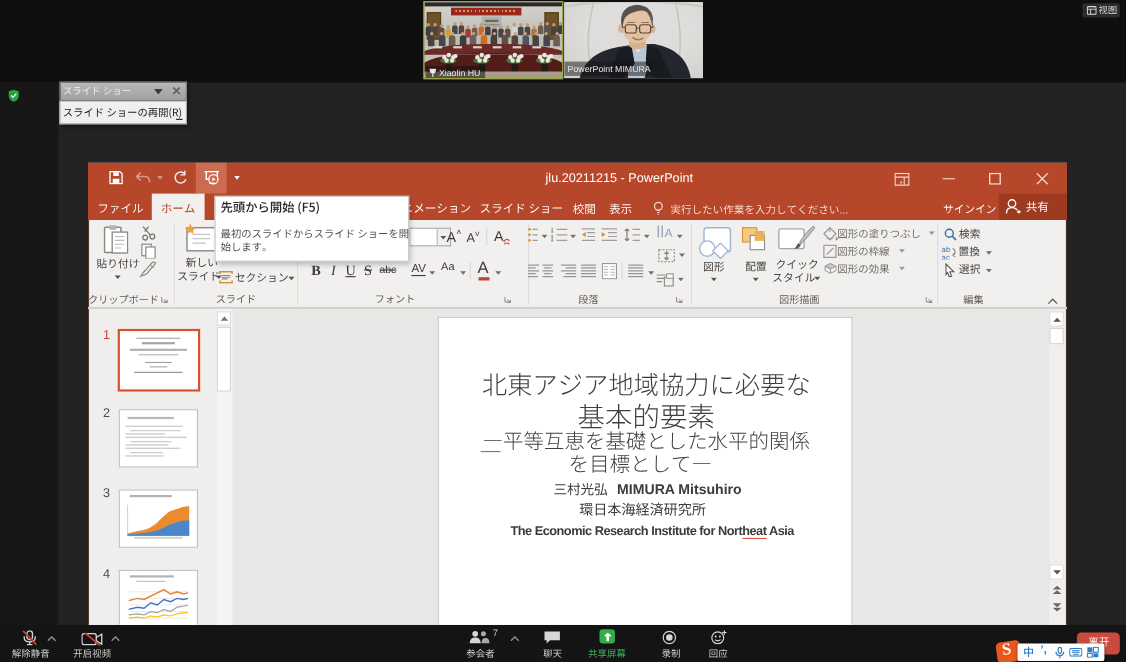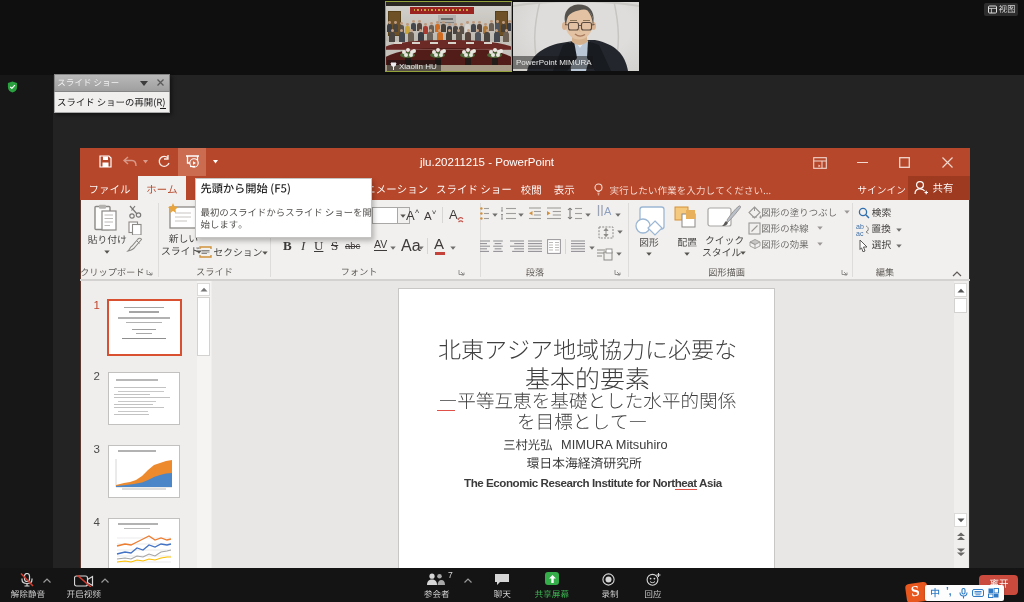--- a/index.html
+++ b/index.html
@@ -212,21 +212,21 @@
 <div style="position:absolute;left:178px;top:148px;width:28px;height:28px;background:#cb6b50"></div>
 <svg style="position:absolute;left:185px;top:155px" width="15" height="14" viewBox="0 0 15 14">
     <path d="M1 1 H14 M2.5 1 V8 H12.5 V1" stroke="#fff" stroke-width="1.3" fill="none"></path>
     <circle cx="9" cy="8" r="4.2" fill="#cb6b50" stroke="#fff" stroke-width="1.1"></circle>
     <path d="M8 6.3 L11 8 L8 9.7 Z" fill="#fff"></path>
     <path d="M5 11.5 H10" stroke="#fff" stroke-width="1.2"></path>
   </svg>
 <svg style="position:absolute;left:213px;top:160px" width="5" height="4" viewBox="0 0 5 4">
     <path d="M0 0 H5 L2.5 3.5 Z" fill="#fff"></path>
   </svg>
-<div style="position:absolute;left:420px;top:155px;width:210px;height:14px;color:#fff;font-size:11.5px;line-height:14px;text-align:left">jlu.20211215 - PowerPoint</div>
+<div style="position:absolute;left:420px;top:155px;width:210px;height:14px;color:#fff;font-size:11.5px;line-height:14px;text-align:right">jlu.20211215 - PowerPoint</div>
 <svg style="position:absolute;left:813px;top:156.5px" width="14" height="12" viewBox="0 0 14 12">
     <rect x="0.7" y="0.7" width="12.6" height="10.6" fill="none" stroke="#f3d8cf" stroke-width="1.1"></rect>
     <path d="M0.7 4 H13.3 M9 4 V11" stroke="#f3d8cf" stroke-width="1"></path>
     <path d="M5.5 7.5 L7.5 9 L5.5 10.2" fill="#f3d8cf"></path>
   </svg>
 <div style="position:absolute;left:857px;top:161.5px;width:11px;height:1.4px;background:#f3d8cf"></div>
 <svg style="position:absolute;left:899px;top:157px" width="11" height="11" viewBox="0 0 11 11">
     <rect x="0.7" y="0.7" width="9.6" height="9.6" fill="none" stroke="#f3d8cf" stroke-width="1.3"></rect>
   </svg>
 <svg style="position:absolute;left:942px;top:156.5px" width="11" height="11" viewBox="0 0 11 11">
@@ -374,21 +374,21 @@
   </svg>
 <div class="lat" style="position:absolute;font-size:13px;color:#3d3a39;line-height:15px;left:283px;top:238px;font-weight:bold;font-family:'Liberation Serif'">B</div>
 <div class="lat" style="position:absolute;font-size:13px;color:#3d3a39;line-height:15px;left:301px;top:238px;font-style:italic;font-family:'Liberation Serif'">I</div>
 <div class="lat" style="position:absolute;font-size:13px;color:#3d3a39;line-height:15px;left:314px;top:238px;text-decoration:underline;font-family:'Liberation Serif'">U</div>
 <div class="lat" style="position:absolute;font-size:13px;color:#3d3a39;line-height:15px;left:331px;top:238px;text-decoration:line-through;font-family:'Liberation Serif'">S</div>
 <div class="lat" style="position:absolute;left:345px;top:241px;font-size:9.5px;color:#3d3a39;text-decoration:line-through">abc</div>
 <div class="lat" style="position:absolute;left:374px;top:239px;font-size:10.5px;color:#3d3a39;border-bottom:1px solid #3d3a39">AV</div>
 <svg style="position:absolute;left:390px;top:246px" width="6" height="4" viewBox="0 0 6 4">
     <path d="M0.3 0.5 H5.7 L3 3.7 Z" fill="#716f6d"></path>
   </svg>
-<div class="lat" style="position:absolute;left:401px;top:238px;font-size:16px;color:#3d3a39">Aa</div>
+<div class="lat" style="position:absolute;left:401px;top:238px;font-size:10px;color:#3d3a39">Aa</div>
 <svg style="position:absolute;left:418px;top:246px" width="6" height="4" viewBox="0 0 6 4">
     <path d="M0.3 0.5 H5.7 L3 3.7 Z" fill="#716f6d"></path>
   </svg>
 <div style="position:absolute;left:427px;top:238px;width:1px;height:16px;background:#d8d6d4"></div>
 <div class="lat" style="position:absolute;left:434px;top:236px;font-size:15px;color:#3d3a39">A</div>
 <div style="position:absolute;left:435px;top:252px;width:10px;height:2.5px;background:#c5423a"></div>
 <svg style="position:absolute;left:450px;top:246px" width="6" height="4" viewBox="0 0 6 4">
     <path d="M0.3 0.5 H5.7 L3 3.7 Z" fill="#716f6d"></path>
   </svg>
 <svg style="position:absolute;left:480px;top:206px" width="9" height="15" viewBox="0 0 9 15">
@@ -661,21 +661,21 @@
 <svg style="position:absolute;left:439.6px;top:392px;overflow:visible" width="296" height="18">
     <path d="M929 399L71 399L71 361L929 361ZM1183 645C1225 566 1268 464 1285 401L1330 419C1314 479 1270 581 1226 658ZM1770 664C1742 587 1690 476 1648 410L1689 395C1732 460 1782 564 1821 648ZM1056 339L1056 291L1473 291L1473 -74L1522 -74L1522 291L1945 291L1945 339L1522 339L1522 716L1889 716L1889 764L1108 764L1108 716L1473 716L1473 339ZM2229 140C2299 97 2374 31 2409 -17L2447 15C2411 63 2334 127 2265 168ZM2576 837C2546 751 2492 671 2429 617C2441 610 2461 596 2470 588L2474 592L2474 531L2148 531L2148 488L2474 488L2474 379L2050 379L2050 334L2683 334L2683 229L2079 229L2079 184L2683 184L2683 -7C2683 -21 2678 -26 2660 -27C2640 -28 2581 -28 2503 -26C2511 -41 2520 -59 2523 -73C2610 -73 2665 -73 2693 -65C2723 -57 2731 -42 2731 -6L2731 184L2930 184L2930 229L2731 229L2731 334L2954 334L2954 379L2524 379L2524 488L2858 488L2858 531L2524 531L2524 612L2494 612C2518 638 2541 667 2561 700L2646 700C2678 659 2709 608 2722 573L2765 592C2752 622 2727 664 2699 700L2941 700L2941 743L2586 743C2600 770 2612 798 2622 827ZM2190 837C2157 747 2104 658 2042 598C2054 592 2074 577 2083 571C2116 606 2149 650 2178 700L2237 700C2256 660 2273 612 2278 580L2324 595C2318 622 2303 663 2287 700L2487 700L2487 743L2201 743C2214 770 2226 797 2237 825ZM3056 18L3056 -28L3946 -28L3946 18L3691 18C3712 155 3739 386 3757 551L3338 551L3370 718L3915 718L3915 764L3090 764L3090 718L3320 718C3290 544 3238 300 3201 162L3251 156L3264 210L3668 210C3658 139 3649 71 3640 18ZM3329 506L3703 506C3695 429 3685 340 3674 255L3275 255C3292 330 3311 418 3329 506ZM4310 193L4310 12C4310 -49 4333 -63 4423 -63C4441 -63 4614 -63 4634 -63C4709 -63 4726 -37 4733 76C4720 79 4700 85 4689 94C4685 -4 4677 -17 4630 -17C4595 -17 4450 -17 4423 -17C4367 -17 4357 -12 4357 12L4357 193ZM4373 236C4442 202 4519 147 4557 105L4590 138C4552 181 4474 234 4405 266ZM4727 170C4803 113 4882 29 4913 -32L4954 -6C4922 56 4842 137 4765 193ZM4190 191C4168 115 4122 35 4048 -9L4083 -40C4162 9 4206 96 4232 176ZM4209 423L4473 423L4473 321L4209 321ZM4521 423L4793 423L4793 321L4521 321ZM4209 565L4473 565L4473 464L4209 464ZM4521 565L4793 565L4793 464L4521 464ZM4080 742L4080 698L4473 698L4473 607L4163 607L4163 279L4841 279L4841 607L4521 607L4521 698L4915 698L4915 742L4521 742L4521 834L4473 834L4473 742ZM5870 451L5847 500C5825 488 5807 480 5782 469C5723 441 5649 412 5571 374C5562 437 5508 474 5440 474C5391 474 5330 456 5285 426C5329 481 5368 549 5395 613C5505 616 5628 625 5731 641L5731 691C5632 673 5519 664 5413 659C5430 709 5438 750 5445 784L5392 788C5390 751 5380 704 5363 658L5288 657C5244 657 5178 660 5123 667L5123 616C5178 613 5240 611 5285 611L5345 612C5313 540 5251 427 5108 287L5154 254C5187 293 5216 329 5244 355C5294 400 5358 431 5426 431C5482 431 5522 403 5526 351L5524 350C5406 289 5292 218 5292 107C5292 -10 5406 -37 5541 -37C5623 -37 5728 -29 5809 -19L5810 32C5722 18 5618 11 5544 11C5437 11 5342 21 5342 112C5342 189 5424 249 5526 303C5526 247 5525 169 5523 126L5575 126L5572 326C5656 367 5737 399 5800 424C5823 434 5848 444 5870 451ZM6699 834L6699 725L6305 725L6305 834L6257 834L6257 725L6096 725L6096 682L6257 682L6257 348L6054 348L6054 304L6284 304C6225 224 6130 149 6043 113C6054 103 6069 87 6076 75C6170 121 6275 209 6335 304L6672 304C6729 214 6830 129 6928 89C6935 101 6950 118 6961 127C6870 159 6777 228 6720 304L6947 304L6947 348L6747 348L6747 682L6906 682L6906 725L6747 725L6747 834ZM6305 682L6699 682L6699 601L6305 601ZM6474 266L6474 170L6253 170L6253 126L6474 126L6474 -4L6125 -4L6125 -48L6878 -48L6878 -4L6522 -4L6522 126L6748 126L6748 170L6522 170L6522 266ZM6305 561L6699 561L6699 477L6305 477ZM6305 435L6699 435L6699 348L6305 348ZM7048 766L7048 720L7173 720C7149 541 7108 373 7036 261C7046 252 7063 233 7070 223C7090 256 7109 293 7125 333L7125 -27L7168 -27L7168 62L7356 62L7356 471L7171 471C7192 548 7208 633 7221 720L7393 720L7393 766ZM7168 426L7313 426L7313 106L7168 106ZM7505 834L7505 713L7386 713L7386 671L7490 671C7461 602 7409 527 7363 487C7373 480 7385 465 7392 454C7432 493 7474 554 7505 615L7505 420L7547 420L7547 598C7573 572 7607 537 7620 520L7648 550C7632 567 7567 625 7547 641L7547 671L7647 671L7647 713L7547 713L7547 834ZM7476 278C7465 152 7432 25 7327 -41C7337 -49 7353 -64 7360 -73C7427 -30 7466 35 7491 110C7543 -23 7626 -55 7765 -55L7945 -55C7948 -43 7955 -22 7962 -11C7934 -11 7784 -11 7767 -11C7737 -11 7709 -9 7684 -5L7684 159L7897 159L7897 201L7684 201L7684 341L7882 341C7871 310 7858 280 7846 257L7884 241C7904 276 7925 327 7942 375L7912 386L7902 384L7386 384L7386 341L7638 341L7638 8C7578 32 7535 81 7508 177C7515 210 7520 244 7523 278ZM7779 834L7779 713L7670 713L7670 671L7756 671C7726 599 7675 524 7624 487C7633 479 7645 465 7651 454C7700 495 7748 563 7779 632L7779 420L7823 420L7823 624C7851 557 7892 492 7934 456C7942 466 7954 480 7965 487C7915 524 7868 599 7842 671L7951 671L7951 713L7823 713L7823 834ZM8294 767L8243 744C8291 634 8346 510 8391 431C8275 353 8215 272 8215 175C8215 37 8342 -18 8522 -18C8645 -18 8766 -7 8836 6L8836 63C8764 44 8632 31 8519 31C8350 31 8265 90 8265 180C8265 259 8321 330 8420 394C8521 462 8668 532 8739 570C8764 583 8785 594 8802 605L8774 650C8756 636 8738 625 8715 611C8656 579 8534 521 8433 458C8389 538 8335 653 8294 767ZM9322 771L9255 771C9260 748 9262 720 9262 689C9262 573 9251 325 9251 169C9251 10 9347 -42 9479 -42C9693 -42 9816 79 9886 173L9850 216C9779 115 9675 8 9482 8C9377 8 9302 50 9302 165C9302 329 9310 573 9314 689C9316 718 9317 743 9322 771ZM10540 474L10540 425C10601 431 10662 435 10720 435C10778 435 10835 431 10887 424L10889 474C10837 480 10776 482 10717 482C10654 482 10591 479 10540 474ZM10541 236L10493 241C10484 197 10479 166 10479 132C10479 34 10562 -8 10713 -8C10782 -8 10848 -2 10901 6L10903 59C10847 47 10779 40 10714 40C10551 40 10526 93 10526 142C10526 170 10531 201 10541 236ZM10223 603C10189 603 10151 604 10106 610L10108 560C10145 557 10180 556 10221 556C10254 556 10290 558 10330 561C10320 519 10310 475 10300 439C10263 297 10196 98 10135 -7L10192 -26C10243 77 10311 285 10347 429C10360 474 10371 521 10380 566C10452 573 10528 585 10597 600L10597 651C10532 634 10460 621 10390 613L10409 710C10413 728 10419 761 10425 780L10363 785C10364 766 10363 736 10359 714C10356 692 10349 653 10340 608C10297 605 10258 603 10223 603ZM11057 571L11057 523L11345 523C11293 308 11174 151 11034 67C11047 60 11065 41 11073 29C11222 125 11351 303 11405 561L11373 574L11363 571ZM11876 668C11812 586 11704 476 11618 404C11579 480 11548 562 11525 647L11525 831L11475 831L11475 2C11475 -17 11467 -23 11448 -24C11429 -25 11364 -26 11288 -24C11295 -38 11305 -62 11308 -75C11402 -75 11454 -74 11483 -65C11512 -56 11525 -40 11525 2L11525 512C11608 283 11740 91 11930 5C11939 19 11956 38 11968 47C11829 104 11719 221 11638 366C11727 436 11840 548 11919 637ZM12183 645C12225 566 12268 464 12285 401L12330 419C12314 479 12270 581 12226 658ZM12770 664C12742 587 12690 476 12648 410L12689 395C12732 460 12782 564 12821 648ZM12056 339L12056 291L12473 291L12473 -74L12522 -74L12522 291L12945 291L12945 339L12522 339L12522 716L12889 716L12889 764L12108 764L12108 716L12473 716L12473 339ZM13561 432C13621 360 13691 259 13723 198L13764 226C13731 285 13660 382 13599 454ZM13254 837C13245 790 13223 721 13206 674L13095 674L13095 -51L13141 -51L13141 32L13426 32L13426 674L13250 674C13269 717 13290 775 13306 825ZM13141 630L13380 630L13380 390L13141 390ZM13141 78L13141 345L13380 345L13380 78ZM13606 841C13574 699 13521 560 13451 469C13463 463 13484 449 13492 442C13529 493 13562 557 13590 629L13872 629C13857 201 13839 45 13806 9C13796 -4 13784 -6 13764 -6C13742 -6 13682 -6 13617 0C13626 -13 13631 -33 13633 -47C13688 -51 13745 -53 13777 -51C13809 -49 13828 -42 13848 -18C13887 29 13902 181 13919 646C13919 653 13919 675 13919 675L13607 675C13624 725 13640 778 13652 831ZM14623 458C14611 427 14586 380 14567 349L14413 349L14421 352C14413 381 14388 424 14363 455L14324 442C14346 414 14365 378 14376 349L14250 349L14250 309L14468 309L14468 236L14467 214L14233 214L14233 174L14460 174C14442 116 14388 52 14228 7C14237 -2 14251 -17 14257 -27C14411 20 14474 84 14498 146C14545 63 14626 5 14734 -23C14741 -11 14753 6 14764 15C14652 37 14571 93 14529 174L14767 174L14767 214L14513 214L14514 236L14514 309L14748 309L14748 349L14610 349C14629 376 14649 410 14667 441ZM14401 615L14401 513L14143 513L14143 615ZM14401 653L14143 653L14143 749L14401 749ZM14862 615L14862 513L14596 513L14596 615ZM14862 653L14596 653L14596 749L14862 749ZM14883 789L14549 789L14549 473L14862 473L14862 -6C14862 -21 14857 -25 14845 -26C14830 -27 14785 -27 14734 -26C14741 -39 14749 -61 14751 -74C14814 -74 14857 -74 14879 -66C14902 -57 14910 -40 14910 -6L14910 789ZM14095 789L14095 -76L14143 -76L14143 474L14447 474L14447 789ZM15756 181C15819 118 15887 28 15916 -31L15955 -7C15925 51 15856 138 15793 202ZM15433 202C15401 132 15336 50 15276 -4C15287 -11 15302 -22 15311 -30C15374 26 15439 113 15479 188ZM15324 566C15400 520 15487 454 15536 402C15506 372 15477 345 15449 320L15283 318L15289 270L15592 279L15592 -74L15640 -74L15640 280L15883 289C15903 264 15919 240 15930 219L15969 242C15932 306 15851 399 15776 465L15740 445C15777 411 15816 371 15850 331L15511 322C15609 411 15722 529 15804 628L15760 651C15710 585 15639 506 15568 434C15541 463 15500 497 15456 528C15504 578 15564 650 15609 709L15603 713C15716 727 15824 745 15901 767L15864 806C15743 769 15508 741 15318 726C15323 715 15330 698 15331 687C15400 692 15474 698 15547 706C15512 655 15465 594 15424 551C15400 567 15376 583 15352 596ZM15268 827C15211 667 15119 510 15019 408C15029 397 15043 375 15048 364C15091 410 15133 466 15172 527L15172 -75L15219 -75L15219 607C15255 673 15287 743 15313 814Z" fill="#3f3f3f" transform="translate(-1.32 15.64) scale(0.0186 -0.0186)"></path>
   </svg>
 <svg style="position:absolute;left:518.6px;top:413px;overflow:visible" width="127" height="17">
     <path d="M870 451L847 500C825 488 807 480 782 469C723 441 649 412 571 374C562 437 508 474 440 474C391 474 330 456 285 426C329 481 368 549 395 613C505 616 628 625 731 641L731 691C632 673 519 664 413 659C430 709 438 750 445 784L392 788C390 751 380 704 363 658L288 657C244 657 178 660 123 667L123 616C178 613 240 611 285 611L345 612C313 540 251 427 108 287L154 254C187 293 216 329 244 355C294 400 358 431 426 431C482 431 522 403 526 351L524 350C406 289 292 218 292 107C292 -10 406 -37 541 -37C623 -37 728 -29 809 -19L810 32C722 18 618 11 544 11C437 11 342 21 342 112C342 189 424 249 526 303C526 247 525 169 523 126L575 126L572 326C656 367 737 399 800 424C823 434 848 444 870 451ZM1216 482L1778 482L1778 289L1216 289ZM1216 529L1216 720L1778 720L1778 529ZM1216 242L1778 242L1778 47L1216 47ZM1168 768L1168 -72L1216 -72L1216 0L1778 0L1778 -72L1827 -72L1827 768ZM2436 357L2436 317L2906 317L2906 357ZM2781 124C2834 76 2896 8 2925 -34L2961 -7C2931 36 2869 101 2816 149ZM2499 152C2465 100 2400 37 2338 -4C2349 -11 2362 -23 2370 -33C2433 11 2498 72 2537 130ZM2413 662L2413 431L2931 431L2931 662L2767 662L2767 746L2956 746L2956 788L2379 788L2379 746L2566 746L2566 662ZM2608 746L2724 746L2724 662L2608 662ZM2374 225L2374 182L2639 182L2639 -18C2639 -29 2636 -32 2622 -33C2609 -34 2568 -34 2510 -33C2517 -46 2525 -63 2528 -75C2595 -75 2634 -75 2657 -67C2680 -60 2685 -45 2685 -18L2685 182L2955 182L2955 225ZM2456 620L2569 620L2569 473L2456 473ZM2608 620L2724 620L2724 473L2608 473ZM2764 620L2887 620L2887 473L2764 473ZM2207 835L2207 612L2056 612L2056 565L2200 565C2167 418 2101 249 2037 162C2046 153 2059 135 2066 123C2118 195 2170 322 2207 447L2207 -72L2253 -72L2253 424C2285 375 2329 305 2345 272L2374 311C2356 338 2280 450 2253 483L2253 565L2373 565L2373 612L2253 612L2253 835ZM3294 767L3243 744C3291 634 3346 510 3391 431C3275 353 3215 272 3215 175C3215 37 3342 -18 3522 -18C3645 -18 3766 -7 3836 6L3836 63C3764 44 3632 31 3519 31C3350 31 3265 90 3265 180C3265 259 3321 330 3420 394C3521 462 3668 532 3739 570C3764 583 3785 594 3802 605L3774 650C3756 636 3738 625 3715 611C3656 579 3534 521 3433 458C3389 538 3335 653 3294 767ZM4322 771L4255 771C4260 748 4262 720 4262 689C4262 573 4251 325 4251 169C4251 10 4347 -42 4479 -42C4693 -42 4816 79 4886 173L4850 216C4779 115 4675 8 4482 8C4377 8 4302 50 4302 165C4302 329 4310 573 4314 689C4316 718 4317 743 4322 771ZM5093 651L5099 592C5203 613 5488 640 5603 652C5497 596 5394 461 5394 297C5394 70 5612 -20 5782 -23L5801 27C5642 32 5443 96 5443 309C5443 427 5527 593 5683 647C5732 663 5821 665 5880 664L5880 715C5816 713 5731 708 5619 698C5434 683 5231 662 5177 656C5157 654 5130 652 5093 651ZM6929 399L6071 399L6071 361L6929 361Z" fill="#3f3f3f" transform="translate(-2.01 15.53) scale(0.0186 -0.0186)"></path>
   </svg>
 <div style="position:absolute;left:437px;top:409.5px;width:18px;height:1.2px;background:#e05048"></div>
 <svg style="position:absolute;left:504px;top:439px;overflow:visible" width="49" height="12">
     <path d="M123 743L123 667L879 667L879 743ZM187 416L187 341L801 341L801 416ZM65 69L65 -7L934 -7L934 69ZM1504 422C1557 345 1611 243 1631 178L1699 213C1678 278 1622 377 1566 451ZM1782 839L1782 627L1483 627L1483 555L1782 555L1782 23C1782 4 1775 -1 1757 -2C1737 -2 1674 -3 1606 -1C1618 -23 1630 -58 1634 -80C1720 -80 1778 -78 1811 -65C1844 -53 1858 -30 1858 23L1858 555L1966 555L1966 627L1858 627L1858 839ZM1230 840L1230 626L1052 626L1052 554L1219 554C1181 415 1104 260 1028 175C1042 157 1061 126 1070 105C1129 175 1187 290 1230 409L1230 -79L1302 -79L1302 376C1341 328 1389 266 1410 232L1458 295C1436 323 1335 432 1302 463L1302 554L1453 554L1453 626L1302 626L1302 840ZM2138 766C2189 687 2239 582 2256 516L2329 544C2310 612 2257 714 2206 791ZM2795 802C2767 723 2712 612 2669 544L2733 519C2777 584 2831 687 2873 774ZM2459 840L2459 458L2055 458L2055 387L2322 387C2306 197 2268 55 2034 -16C2051 -31 2073 -61 2081 -80C2333 3 2383 167 2401 387L2587 387L2587 32C2587 -54 2611 -78 2701 -78C2719 -78 2826 -78 2846 -78C2931 -78 2951 -35 2960 129C2939 135 2907 148 2890 161C2886 17 2880 -7 2840 -7C2816 -7 2728 -7 2709 -7C2670 -7 2662 -1 2662 32L2662 387L2948 387L2948 458L2535 458L2535 840ZM3100 568C3088 471 3067 342 3048 262L3123 250L3132 293L3340 293C3325 103 3308 25 3284 3C3274 -7 3264 -9 3244 -9C3223 -9 3167 -8 3109 -3C3123 -23 3132 -55 3133 -77C3189 -80 3246 -81 3275 -78C3307 -76 3327 -69 3347 -48C3380 -13 3399 83 3417 327C3419 338 3419 362 3419 362L3144 362L3166 498L3418 498L3418 798L3069 798L3069 728L3346 728L3346 568ZM3749 370C3793 280 3833 172 3861 73L3570 43C3625 254 3685 559 3720 795L3635 807C3608 572 3550 249 3495 35L3412 28L3423 -50C3543 -37 3714 -17 3879 3C3886 -28 3892 -58 3895 -85L3970 -64C3951 61 3890 247 3817 391Z" fill="#3b3b3b" transform="translate(-0.8 10.33) scale(0.0123 -0.0123)"></path>
   </svg>
-<div class="lat" style="position:absolute;left:561px;top:438.5px;font-size:12.8px;color:#3b3b3b;font-weight:normal;font-family:'Liberation Sans'">MIMURA Mitsuhiro</div>
+<div class="lat" style="position:absolute;left:561px;top:438.5px;font-size:12.8px;color:#3b3b3b;font-weight:bold;font-family:'Liberation Sans'">MIMURA Mitsuhiro</div>
 <svg style="position:absolute;left:527px;top:456.5px;overflow:visible" width="115" height="12">
     <path d="M347 544L347 482L962 482L962 544ZM477 369L822 369L822 268L477 268ZM752 752L849 752L849 654L752 654ZM602 752L699 752L699 654L602 654ZM457 752L550 752L550 654L457 654ZM394 807L394 600L914 600L914 807ZM34 142L51 70C143 97 263 133 377 168L368 235L238 197L238 413L342 413L342 481L238 481L238 702L357 702L357 770L45 770L45 702L169 702L169 481L55 481L55 413L169 413L169 178ZM884 202C851 176 795 138 752 113C726 143 704 176 687 210L892 210L892 426L410 426L410 210L592 210C508 136 383 68 276 34C291 20 311 -4 321 -21C395 7 478 51 551 103L551 -80L622 -80L622 159L640 175C696 58 791 -36 912 -80C922 -62 944 -35 960 -21C895 -2 838 31 790 74C836 97 893 130 937 161ZM1253 352L1752 352L1752 71L1253 71ZM1253 426L1253 697L1752 697L1752 426ZM1176 772L1176 -69L1253 -69L1253 -4L1752 -4L1752 -64L1832 -64L1832 772ZM2460 839L2460 629L2065 629L2065 553L2413 553C2328 381 2183 219 2031 140C2048 125 2072 97 2085 78C2231 164 2368 315 2460 489L2460 183L2264 183L2264 107L2460 107L2460 -80L2539 -80L2539 107L2730 107L2730 183L2539 183L2539 488C2629 315 2765 163 2915 80C2928 101 2954 131 2972 146C2814 223 2670 381 2585 553L2937 553L2937 629L2539 629L2539 839ZM3088 776C3148 746 3219 697 3254 661L3299 721C3264 757 3190 801 3131 830ZM3039 508C3100 481 3173 436 3208 402L3252 462C3215 496 3142 538 3081 563ZM3063 -24L3129 -67C3178 26 3236 152 3278 259L3219 301C3172 186 3108 54 3063 -24ZM3443 841C3408 723 3349 606 3276 532C3294 522 3327 501 3341 488C3378 531 3414 586 3445 647L3953 647L3953 715L3477 715C3492 750 3506 787 3517 824ZM3413 556C3407 494 3398 422 3388 350L3285 350L3285 281L3378 281C3364 184 3349 91 3335 23L3407 16L3415 62L3788 62C3781 27 3774 7 3765 -2C3755 -15 3745 -17 3727 -17C3707 -17 3662 -17 3610 -12C3621 -30 3628 -57 3629 -76C3679 -79 3728 -80 3757 -77C3787 -74 3808 -67 3827 -42C3841 -25 3851 6 3860 62L3965 62L3965 128L3868 128C3873 169 3877 220 3880 281L3972 281L3972 350L3884 350L3892 521C3892 531 3893 556 3893 556ZM3476 491L3609 491L3597 350L3458 350ZM3675 491L3821 491L3815 350L3662 350ZM3448 281L3590 281L3572 128L3426 128ZM3655 281L3811 281C3807 218 3803 168 3798 128L3637 128ZM4298 258C4324 199 4350 123 4360 73L4417 93C4407 142 4381 218 4353 275ZM4091 268C4079 180 4059 91 4025 30C4042 24 4071 10 4085 1C4117 65 4142 162 4155 257ZM4817 722C4784 655 4736 597 4679 549C4624 598 4580 656 4550 722ZM4416 788L4416 722L4522 722L4480 708C4515 630 4563 563 4623 507C4554 461 4476 426 4395 404C4410 388 4429 360 4438 341C4525 369 4608 407 4681 459C4752 407 4835 369 4928 344C4938 363 4959 391 4974 406C4885 426 4806 459 4739 504C4817 572 4879 659 4918 769L4868 791L4853 788ZM4646 394L4646 249L4455 249L4455 182L4646 182L4646 17L4390 17L4390 -50L4962 -50L4962 17L4720 17L4720 182L4918 182L4918 249L4720 249L4720 394ZM4034 392L4041 324L4198 334L4198 -82L4265 -82L4265 338L4344 343C4353 321 4359 301 4363 284L4420 309C4406 364 4366 450 4325 515L4272 493C4289 466 4305 434 4319 403L4170 397C4238 485 4314 602 4371 697L4308 726C4281 672 4245 608 4205 546C4190 566 4169 589 4147 612C4184 667 4227 747 4261 813L4195 840C4174 784 4138 709 4106 653L4076 679L4038 629C4084 588 4136 531 4167 487C4145 453 4122 421 4101 394ZM5091 777C5155 748 5232 700 5270 663L5313 725C5274 760 5196 804 5132 831ZM5038 506C5103 478 5181 433 5220 399L5263 462C5223 495 5143 538 5079 562ZM5067 -18L5132 -66C5187 28 5253 154 5303 260L5246 307C5191 192 5118 60 5067 -18ZM5597 840L5597 735L5322 735L5322 669L5424 669C5467 609 5516 562 5571 524C5489 486 5393 460 5291 443C5304 427 5322 395 5330 379C5441 403 5547 436 5637 484C5722 440 5820 411 5929 387C5936 410 5954 438 5970 454C5872 473 5783 494 5706 528C5760 566 5805 613 5837 669L5952 669L5952 735L5673 735L5673 840ZM5753 669C5725 627 5686 591 5639 561C5590 589 5546 624 5506 669ZM5793 270L5793 175L5474 175C5478 206 5479 236 5479 264L5479 270ZM5407 394L5407 264C5407 172 5392 43 5277 -48C5294 -58 5322 -77 5336 -90C5407 -33 5444 39 5462 110L5793 110L5793 -79L5867 -79L5867 394L5793 394L5793 335L5479 335L5479 394ZM6775 714L6775 426L6612 426L6612 714ZM6429 426L6429 354L6540 354C6536 219 6513 66 6411 -41C6429 -51 6456 -71 6469 -84C6582 33 6607 200 6611 354L6775 354L6775 -80L6847 -80L6847 354L6960 354L6960 426L6847 426L6847 714L6940 714L6940 785L6457 785L6457 714L6541 714L6541 426ZM6051 785L6051 716L6176 716C6148 564 6102 422 6032 328C6044 308 6061 266 6066 247C6085 272 6103 300 6119 329L6119 -34L6183 -34L6183 46L6386 46L6386 479L6184 479C6210 553 6231 634 6247 716L6403 716L6403 785ZM6183 411L6319 411L6319 113L6183 113ZM7400 436L7400 316L7400 313L7112 313L7112 243L7392 243C7370 150 7293 46 7044 -22C7061 -39 7084 -65 7094 -83C7373 -4 7451 124 7470 243L7661 243L7661 30C7661 -52 7684 -74 7760 -74C7775 -74 7848 -74 7864 -74C7935 -74 7955 -36 7963 117C7942 123 7908 135 7891 149C7889 18 7884 -1 7856 -1C7841 -1 7782 -1 7771 -1C7743 -1 7739 3 7739 31L7739 313L7475 313L7475 315L7475 436ZM7077 748L7077 567L7152 567L7152 680L7340 680C7322 546 7270 470 7062 432C7077 418 7095 389 7101 371C7333 420 7396 514 7419 680L7573 680L7573 502C7573 428 7594 408 7681 408C7699 408 7803 408 7822 408C7888 408 7909 431 7917 523C7897 528 7866 539 7850 551C7848 485 7842 475 7814 475C7793 475 7706 475 7689 475C7653 475 7648 479 7648 503L7648 680L7853 680L7853 575L7931 575L7931 748L7539 748L7539 841L7462 841L7462 748ZM8061 785L8061 716L8493 716L8493 785ZM8879 828C8813 791 8702 754 8595 726L8535 741L8535 475C8535 321 8520 121 8381 -27C8399 -36 8427 -62 8437 -78C8573 68 8604 270 8608 427L8781 427L8781 -80L8855 -80L8855 427L8966 427L8966 499L8609 499L8609 661C8726 689 8854 727 8945 772ZM8098 611L8098 342C8098 226 8091 73 8022 -36C8038 -44 8068 -68 8080 -81C8149 24 8167 177 8169 299L8467 299L8467 611ZM8170 542L8394 542L8394 367L8170 367Z" fill="#3b3b3b" transform="translate(-0.44 10.76) scale(0.0128 -0.0128)"></path>
   </svg>
 <div class="lat" style="position:absolute;left:464px;top:477px;font-size:11.6px;letter-spacing:-0.45px;color:#3b3b3b;font-weight:bold">The Economic Research Institute for Nort<span style="border-bottom:1.5px solid #e05048">heat</span> Asia</div>
 <div style="position:absolute;left:954px;top:281px;width:14px;height:287px;background:#f0efee"></div>
 <div style="position:absolute;left:954px;top:283px;width:13px;height:14px;background:#fff;border:1px solid #dcdad8"></div>
 <svg style="position:absolute;left:957px;top:288px" width="8" height="5" viewBox="0 0 8 5">
     <path d="M0.5 4.5 L4 0.8 L7.5 4.5 Z" fill="#555"></path>
   </svg>
 <div style="position:absolute;left:954px;top:298px;width:13px;height:15px;background:#fff;border:1px solid #d4d2d0"></div>

